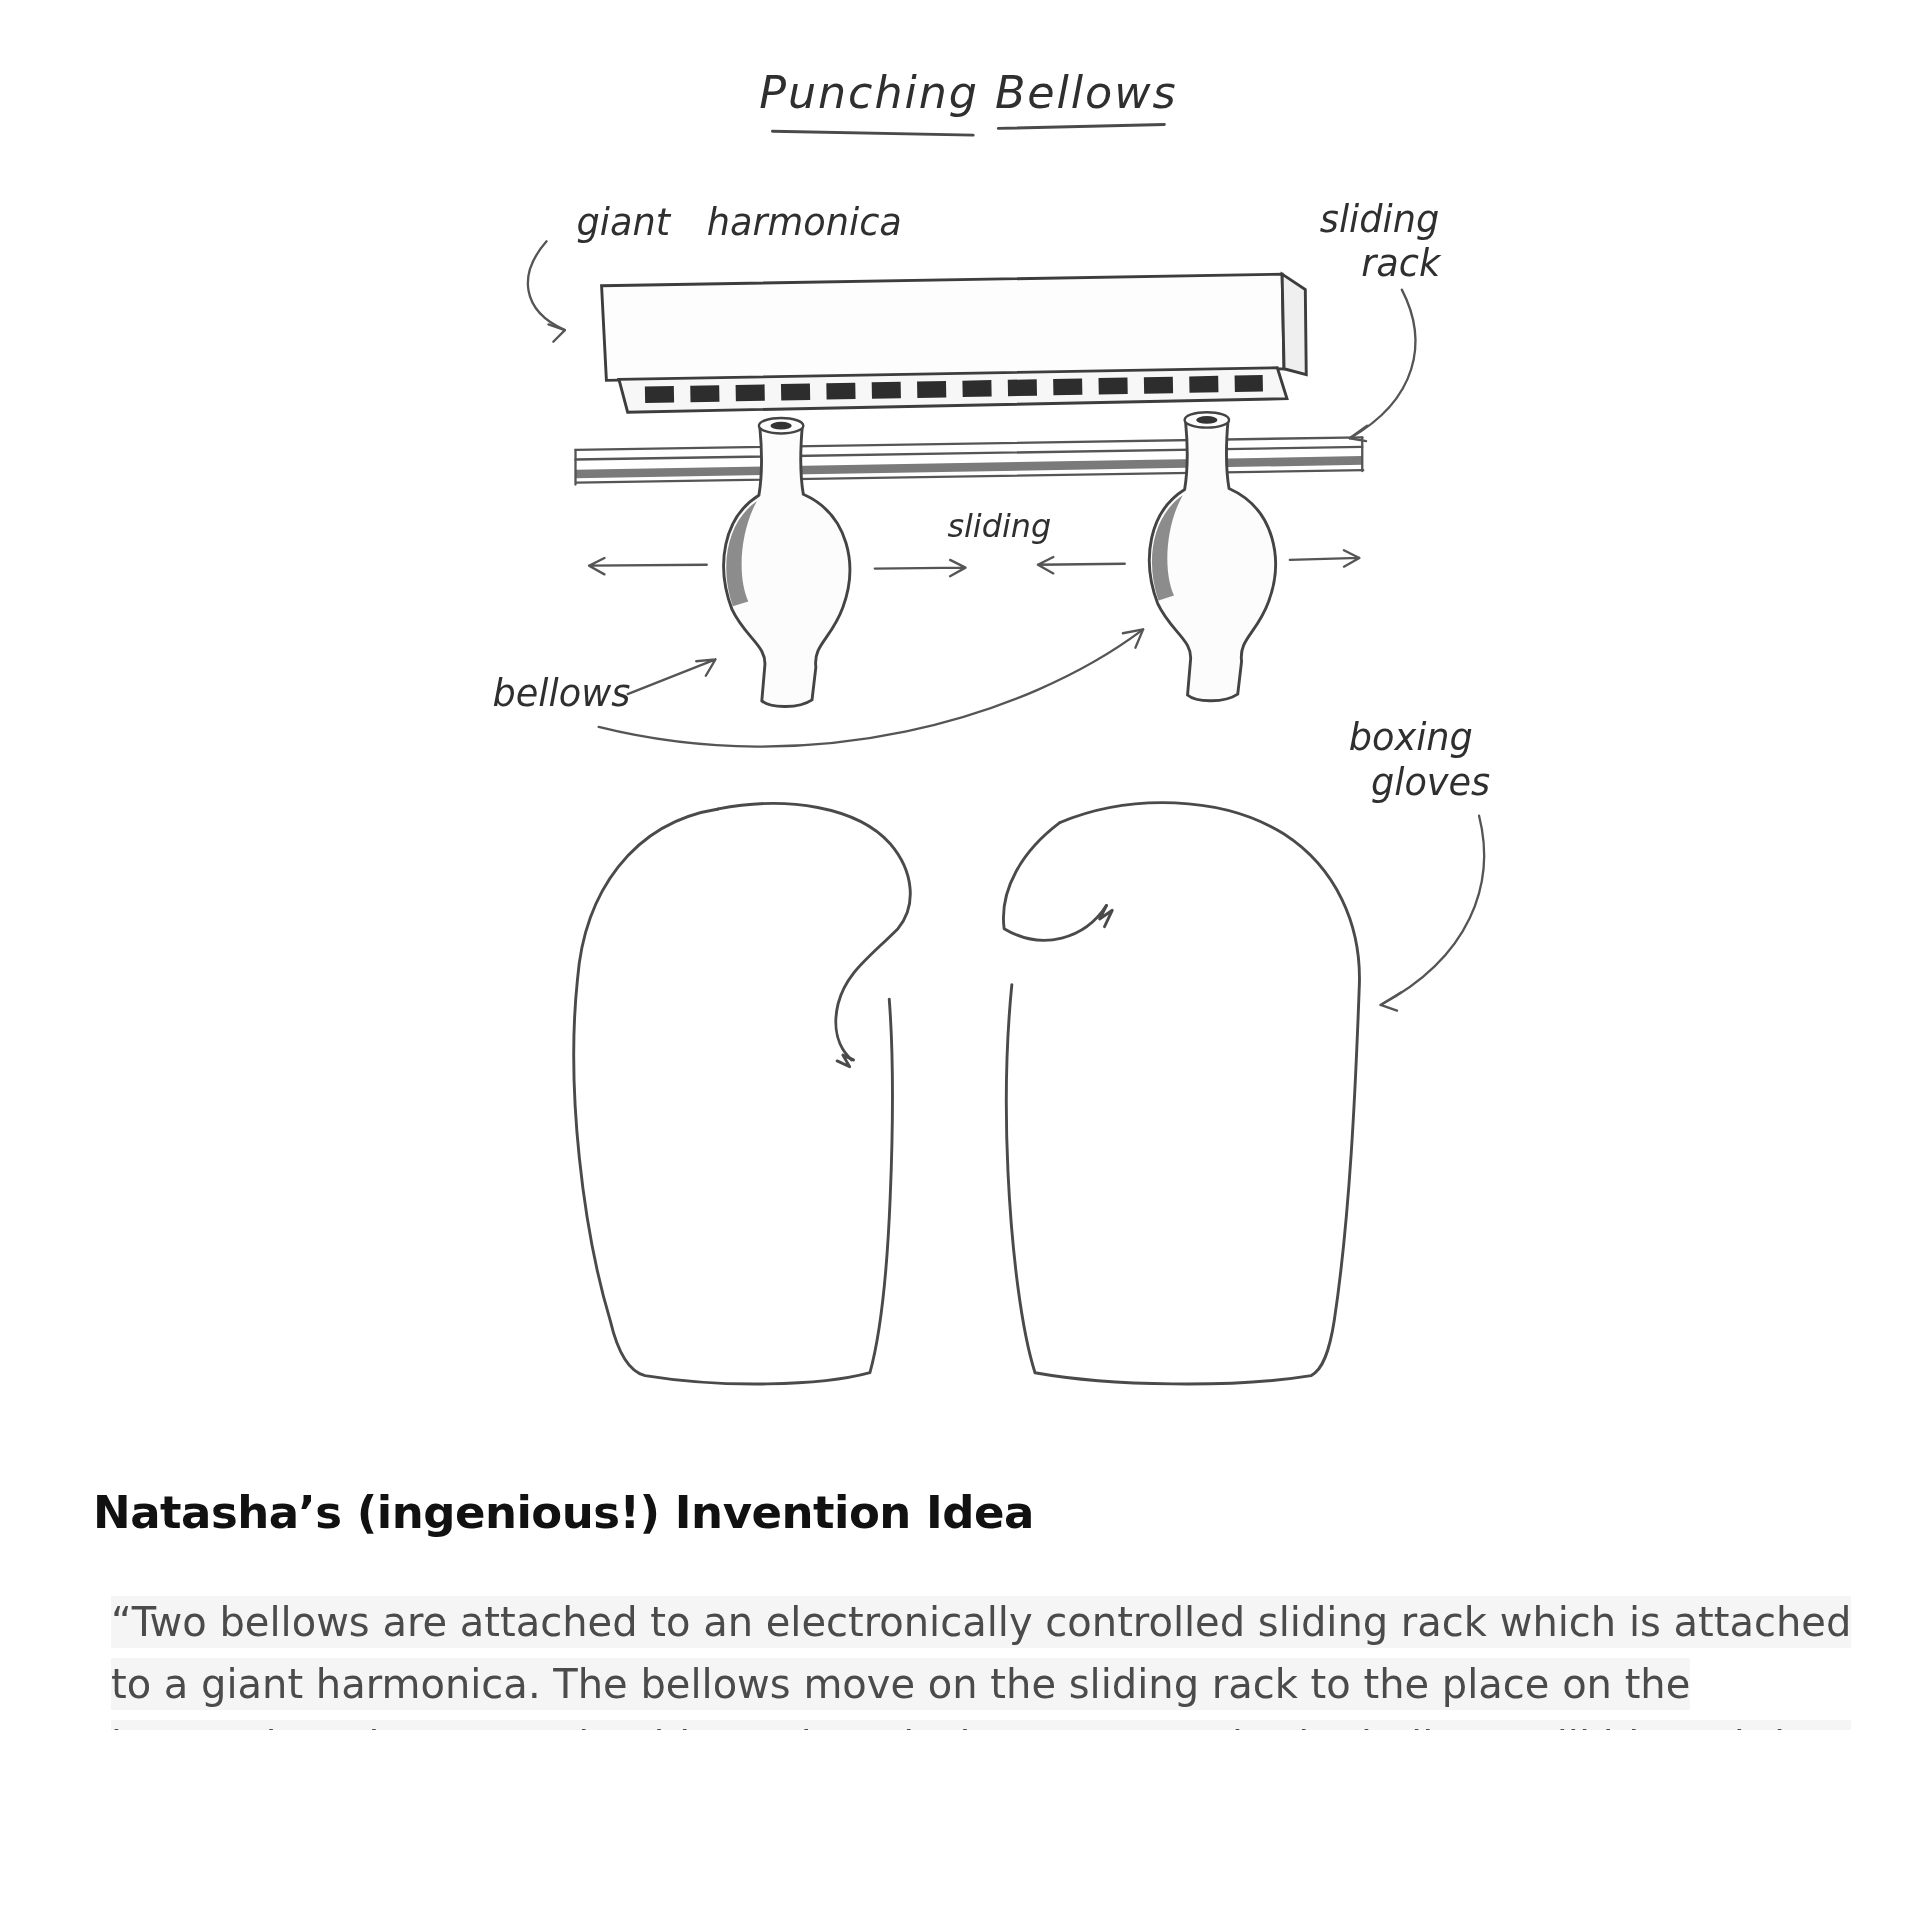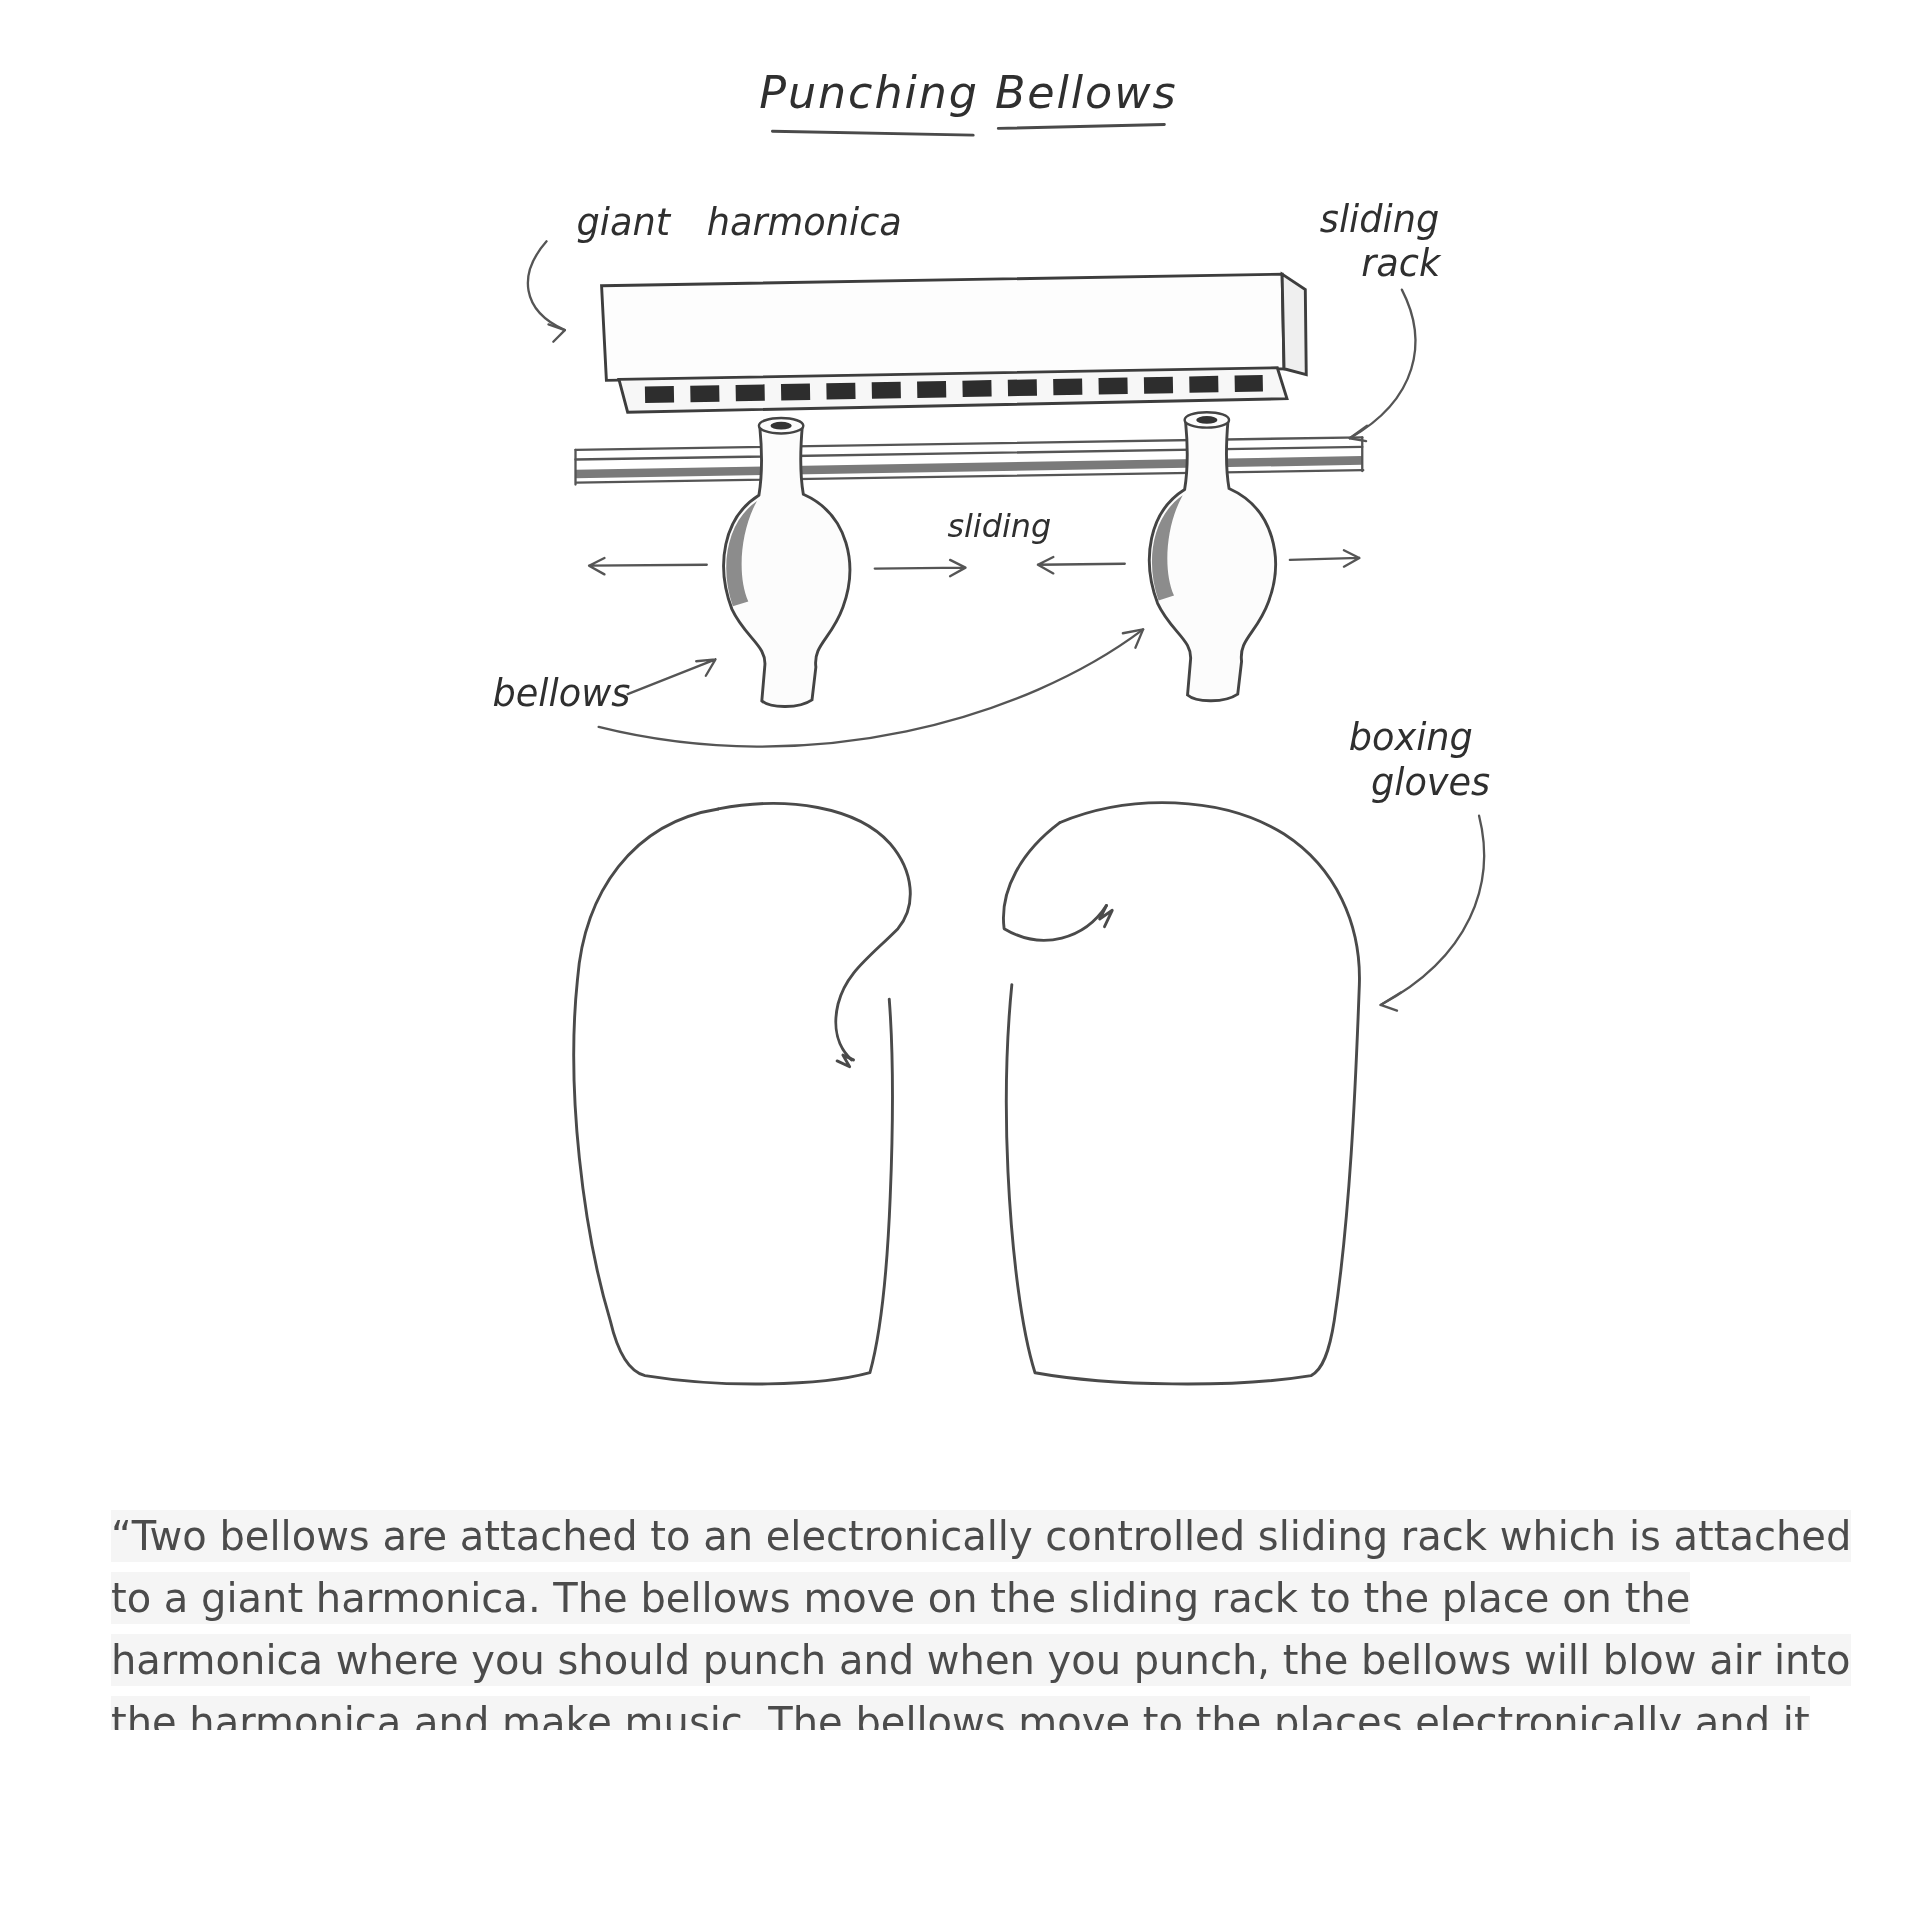--- a/index.html
+++ b/index.html
@@ -110,17 +110,18 @@
       <g>
         <path class="stroke" d="M1098,852 C1170,822 1266,824 1330,864 C1384,899 1410,958 1408,1020 C1404,1130 1398,1262 1382,1368 C1377,1400 1370,1419 1358,1425 C1278,1438 1150,1436 1072,1422 C1058,1378 1048,1298 1044,1214 C1041,1150 1042,1080 1048,1020"></path>
         <path class="stroke" d="M1098,852 C1058,882 1035,922 1040,962 C1080,986 1124,972 1146,938"></path>
         <path class="stroke" d="M1146,938 l-7,14 l13,-9 l-8,17"></path>
       </g>
 
     </svg>
   </div>
 
   <div class="article">
+    <h1>Natasha’s (ingenious!) Invention Idea</h1>
     <p class="quote"><span class="hl">“Two bellows are attached to an electronically controlled sliding rack which is attached to a giant harmonica. The bellows move on the sliding rack to the place on the harmonica where you should punch and when you punch, the bellows will blow air into the harmonica and make music. The bellows move to the places electronically and it makes a song when you punch!”</span></p>
   </div>
 
 </div>
 
 
 </body></html>

